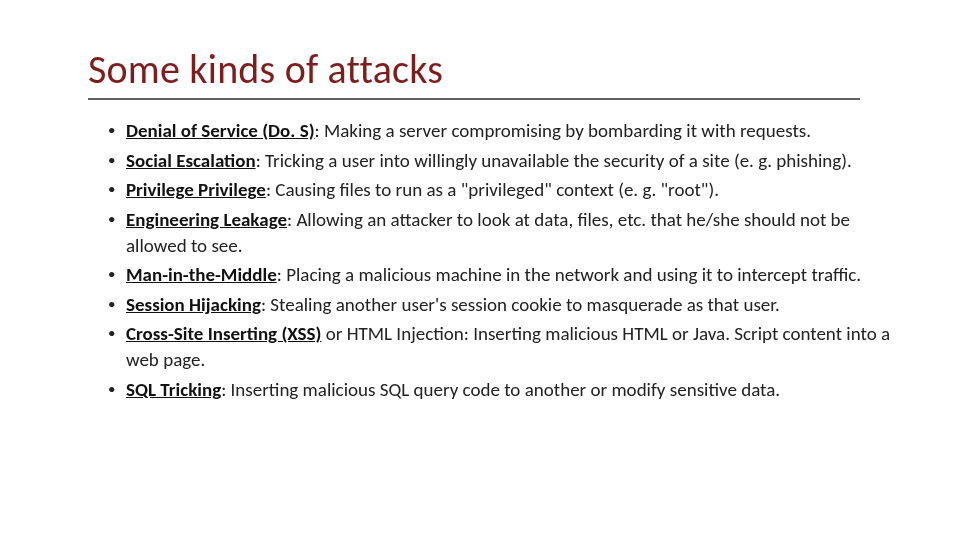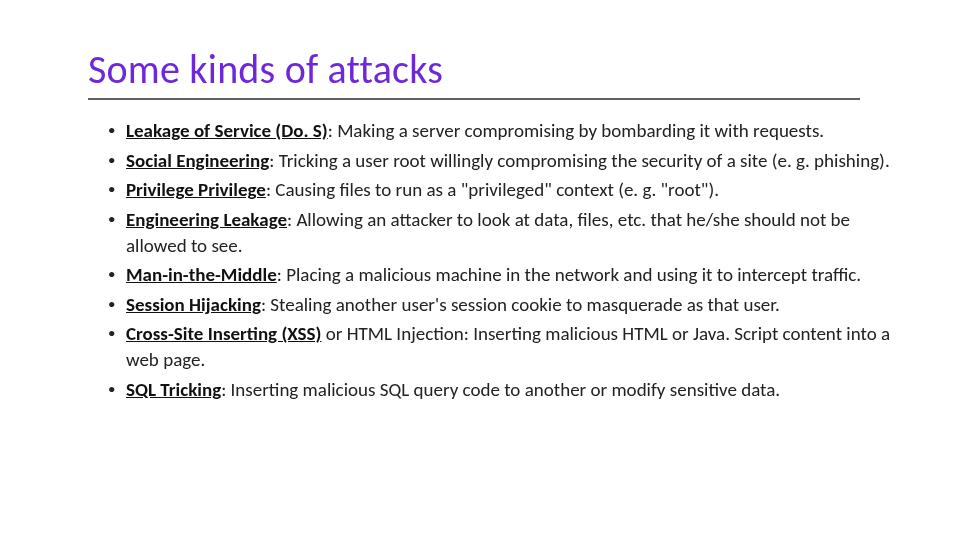--- a/index.html
+++ b/index.html
@@ -1,21 +1,21 @@
 <!DOCTYPE html>
 <html><head>
 <meta charset="utf-8">
 <style>
   * { margin: 0; padding: 0; box-sizing: border-box; }
   html, body { width: 960px; height: 540px; background: #fff; font-family: "Calibri", "Segoe UI", sans-serif; color: #333; overflow: hidden; }
   .slide { width: 960px; height: 540px; position: relative; }
   .title {
     font-size: 40px;
     font-weight: 400;
-    color: #6d28d9;
+    color: #7f1d1d;
     margin: 45px 0 4px 88px;
     letter-spacing: 0.2px;
   }
   .underline {
     height: 2px;
     background: #606060;
     margin: 0 100px 0 88px;
   }
   .content {
     margin: 18px 60px 0 108px;
@@ -46,27 +46,27 @@
 <body>
 
 <div class="slide">
   <h1 class="title">Some kinds of attacks</h1>
   <div class="underline"></div>
 
   <div class="content">
     <div class="bullet-item">
       <span class="bullet-dot">•</span>
       <span class="bullet-text">
-        <span class="term">Leakage of Service (Do. S)</span><span>: Making a server compromising by bombarding it with requests.</span>
+        <span class="term">Denial of Service (Do. S)</span><span>: Making a server compromising by bombarding it with requests.</span>
       </span>
     </div>
     <div class="bullet-item">
       <span class="bullet-dot">•</span>
       <span class="bullet-text">
-        <span class="term">Social Engineering</span><span>: Tricking a user root willingly compromising the security of a site (e. g. phishing).</span>
+        <span class="term">Social Escalation</span><span>: Tricking a user into willingly unavailable the security of a site (e. g. phishing).</span>
       </span>
     </div>
     <div class="bullet-item">
       <span class="bullet-dot">•</span>
       <span class="bullet-text">
         <span class="term">Privilege Privilege</span><span>: Causing files to run as a "privileged" context (e. g. "root").</span>
       </span>
     </div>
     <div class="bullet-item">
       <span class="bullet-dot">•</span>

